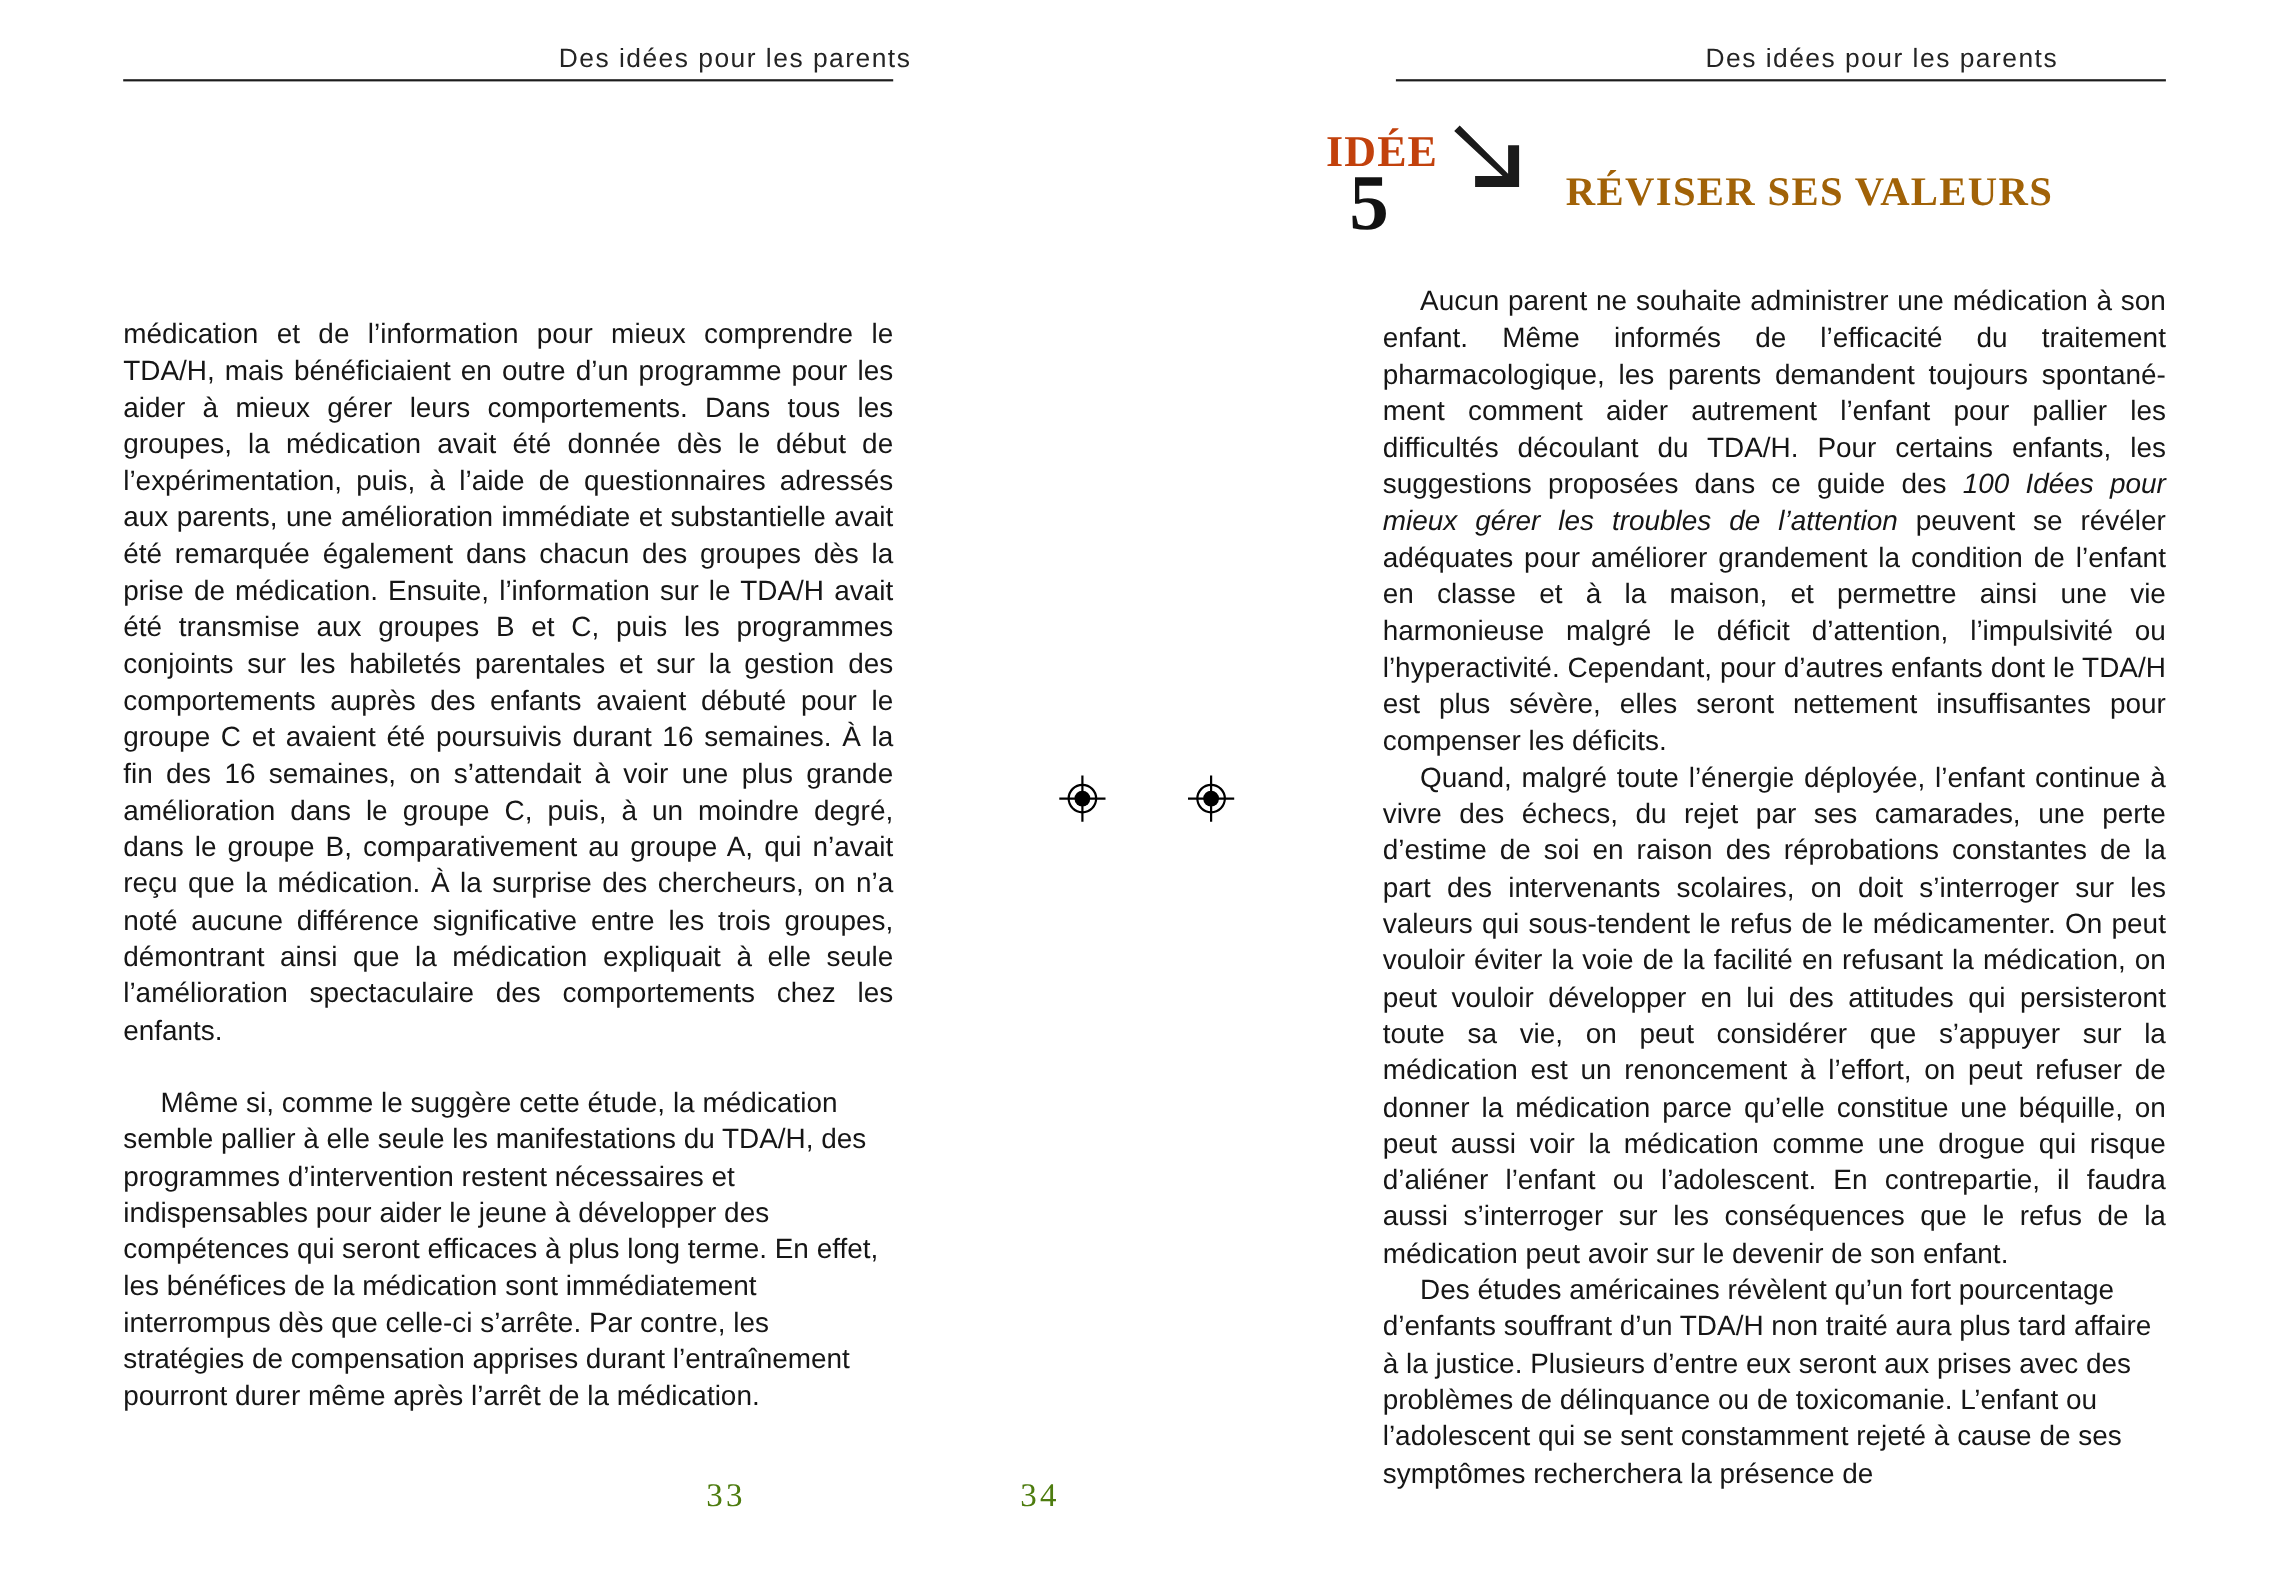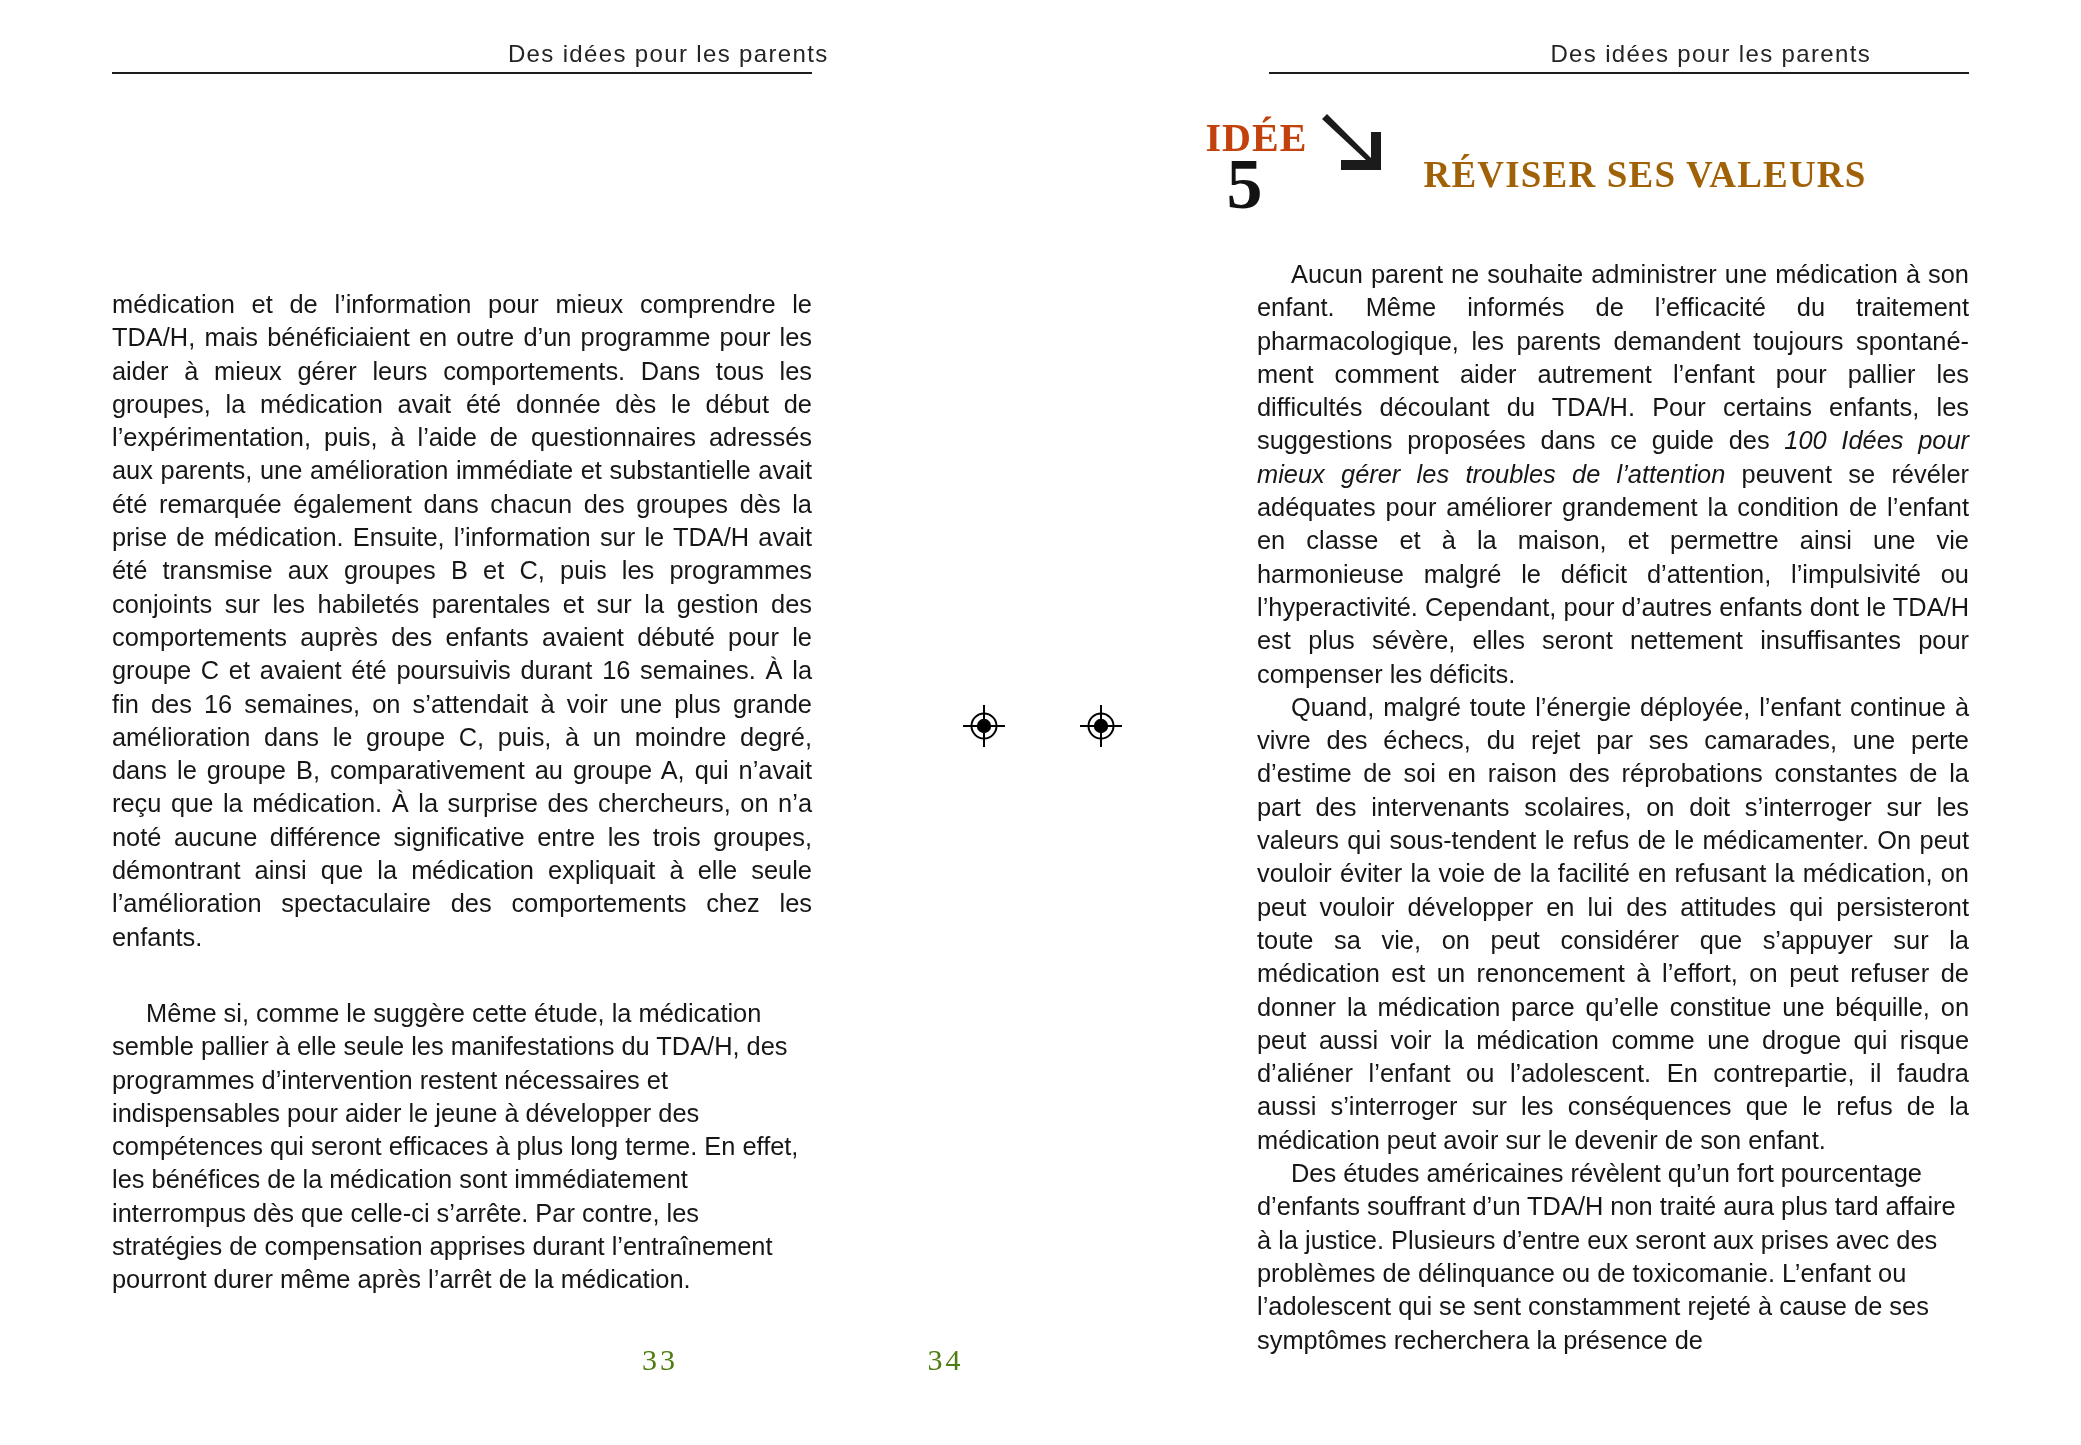--- a/index.html
+++ b/index.html
@@ -127,21 +127,21 @@
   .page-right .col {
     right: 112px;
     width: 712px;
     top: 258px;
   }
   .col p {
     margin: 0;
     text-indent: 34px;
   }
   .col p.noindent { text-indent: 0; }
-  .col p.gap { margin-top: 43px; }
+  .col p.gap { margin-top: 33px; }
   .col p:last-child { text-align: left; }
   .col em { font-style: italic; }
 
   
   .folio {
     position: absolute;
     bottom: 68px;
     font-family: "Liberation Serif", serif;
     font-size: 30px;
     letter-spacing: 3px;

